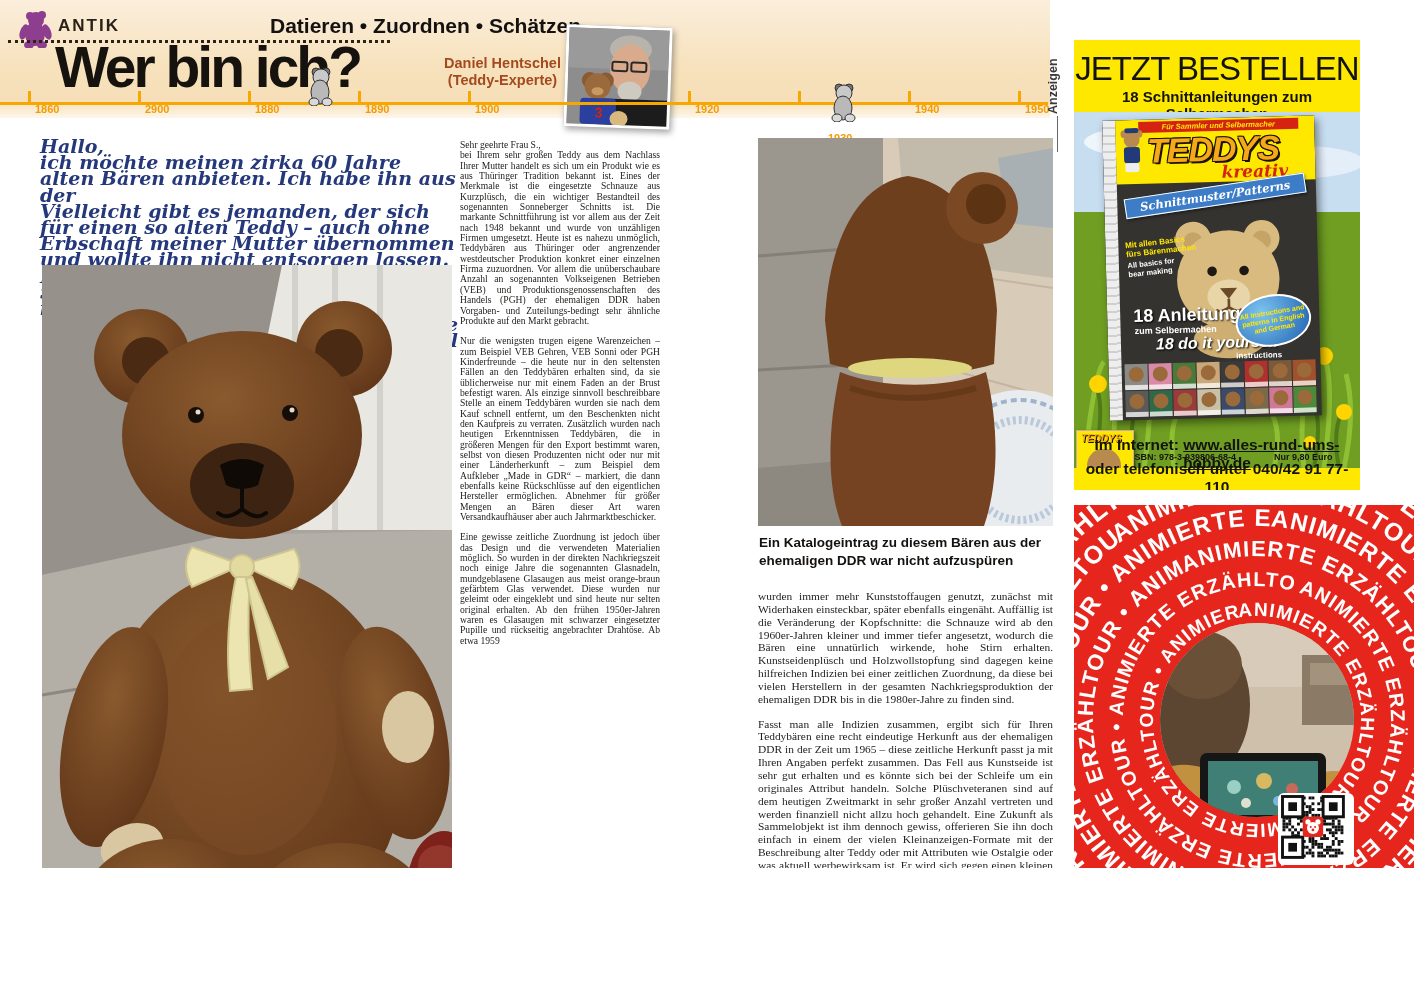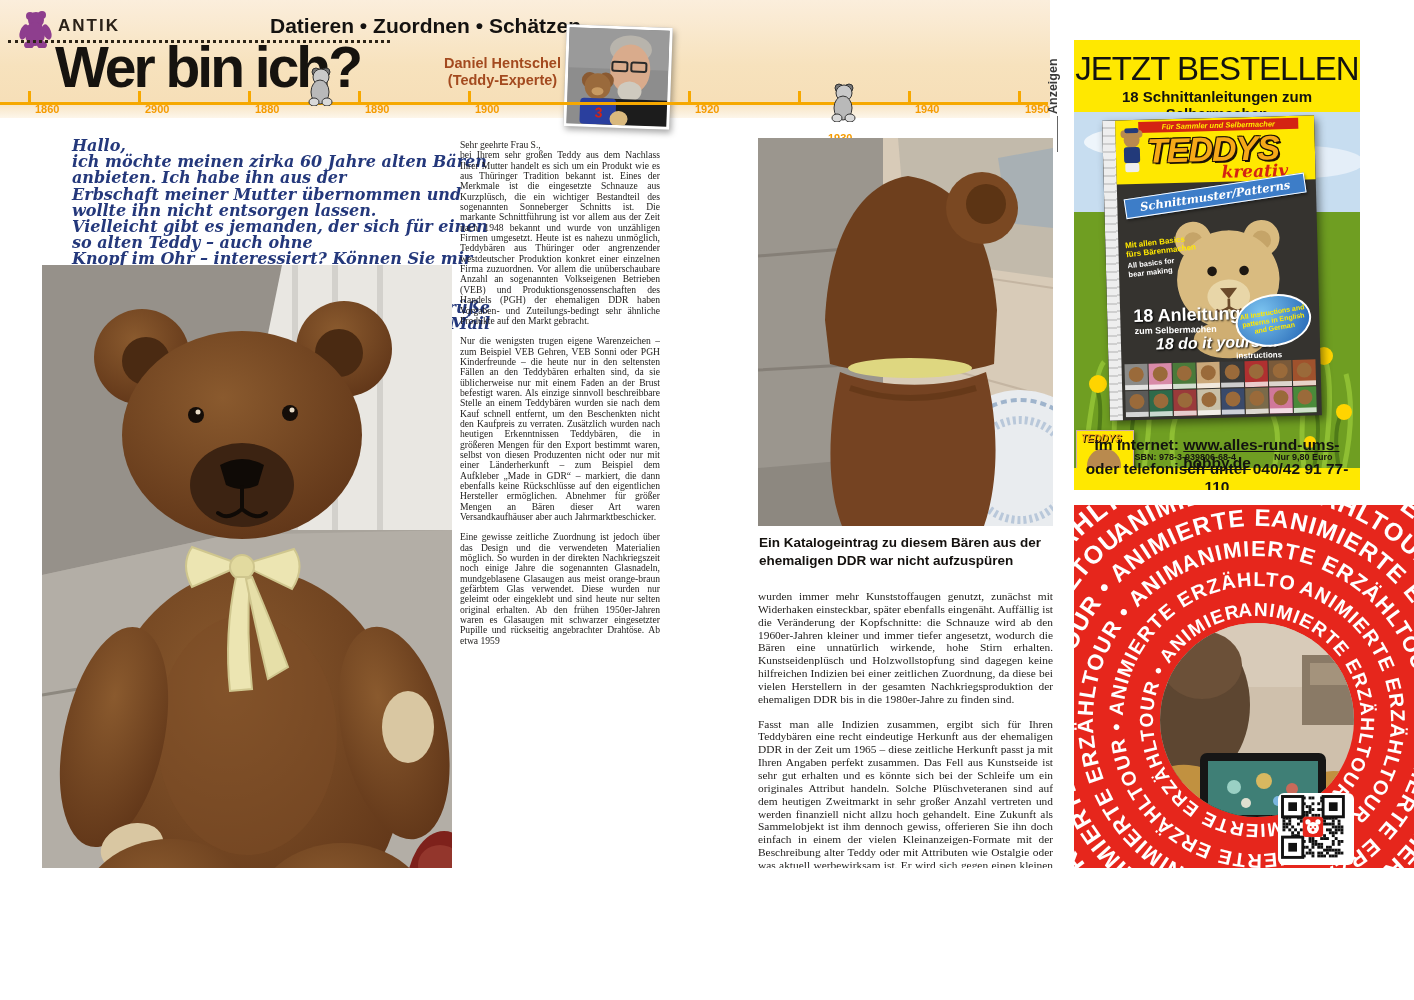--- a/index.html
+++ b/index.html
@@ -20,21 +20,21 @@
     box-shadow:2px 3px 6px rgba(0,0,0,.35);transform:rotate(2deg);}
   #timeline{left:0;top:90px;width:1048px;height:28px;}
   #timeline .rail{position:absolute;left:0;top:12px;width:100%;height:3px;background:#f6a800;}
   #timeline .tick{position:absolute;top:1px;width:3px;height:14px;background:#f6a800;}
   #timeline .yr{position:absolute;top:13px;font-weight:bold;font-size:11px;color:#f59b00;}
   .tl-teddy{width:34px;height:42px;}
 
   
   #letter{left:40px;top:138px;width:418px;color:#24387b;
     font-family:"DejaVu Serif",serif;font-style:italic;font-weight:bold;
-    font-size:16px;line-height:16.2px;margin-left:32px;}
+    font-size:19px;line-height:16.2px;}
   #letter .sig{text-align:right;}
 
   
   #main-photo{left:42px;top:265px;width:410px;height:690px;overflow:hidden;}
   #photo2{left:758px;top:138px;width:295px;height:388px;overflow:hidden;}
 
   
   .serifcol{font-family:"Liberation Serif",serif;color:#1e1c1a;text-align:justify;}
   #col1{left:460px;top:140px;width:200px;height:820px;font-size:9.6px;line-height:10.35px;overflow:hidden;}
   #col1 p{margin:0 0 10px 0;}
@@ -204,22 +204,22 @@
       <circle cx="23" cy="8" r="4" fill="#777" stroke="#333"></circle>
     <circle cx="18" cy="13" r="8" fill="#c9c9c9" stroke="#333"></circle>
     <ellipse cx="17" cy="28" rx="9" ry="12" fill="#b9b9b9" stroke="#333"></ellipse>
     <ellipse cx="11" cy="38" rx="5" ry="4" fill="#d9d9d9" stroke="#333"></ellipse>
       <ellipse cx="24" cy="38" rx="5" ry="4" fill="#d9d9d9" stroke="#333"></ellipse>
   </svg>
 
   <div class="abs" id="letter">
       <div>Hallo,</div>
       <div>ich möchte meinen zirka 60 Jahre alten Bären anbieten. Ich habe ihn aus der</div>
+      <div>Vielleicht gibt es jemanden, der sich für einen so alten Teddy – auch ohne</div>
       <div>Erbschaft meiner Mutter übernommen und wollte ihn nicht entsorgen lassen.</div>
-      <div>Vielleicht gibt es jemanden, der sich für einen so alten Teddy – auch ohne</div>
       <div>Knopf im Ohr – interessiert? Können Sie mir da weiterhelfen? Der Bär ist</div>
       <div>im Sitzen etwa 60 Zentimeter hoch.</div>
       <div class="sig">Vielen Dank und viele Grüße</div>
       <div class="sig">I.S., per E-Mail</div>
     </div>
 
   <div class="abs" id="main-photo">
     <svg width="410" height="690" viewBox="0 0 410 690">
       <defs>
         <radialGradient id="furG" cx="42%" cy="32%" r="80%">

